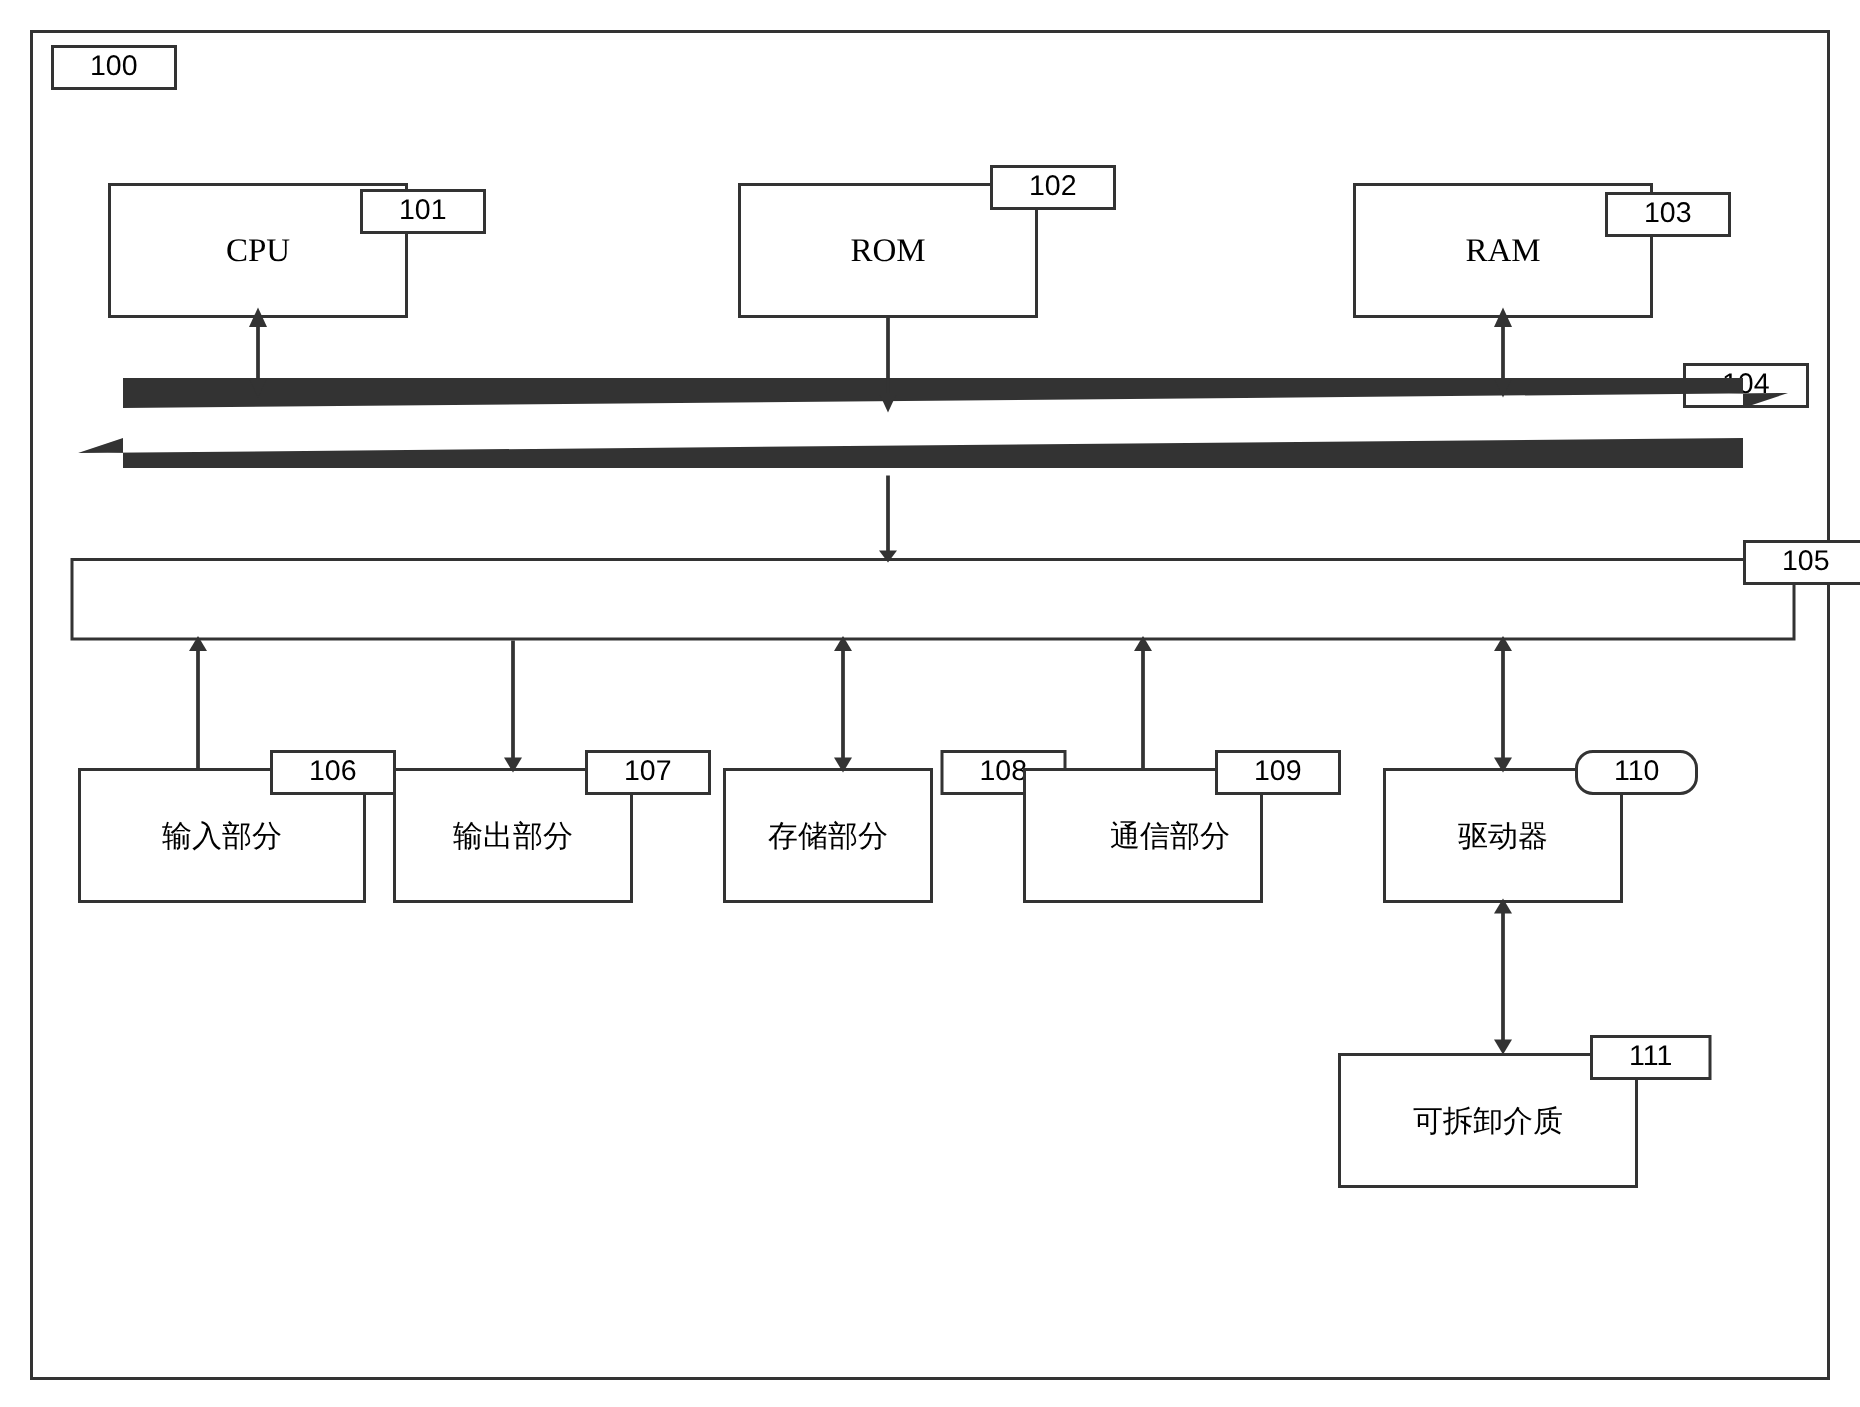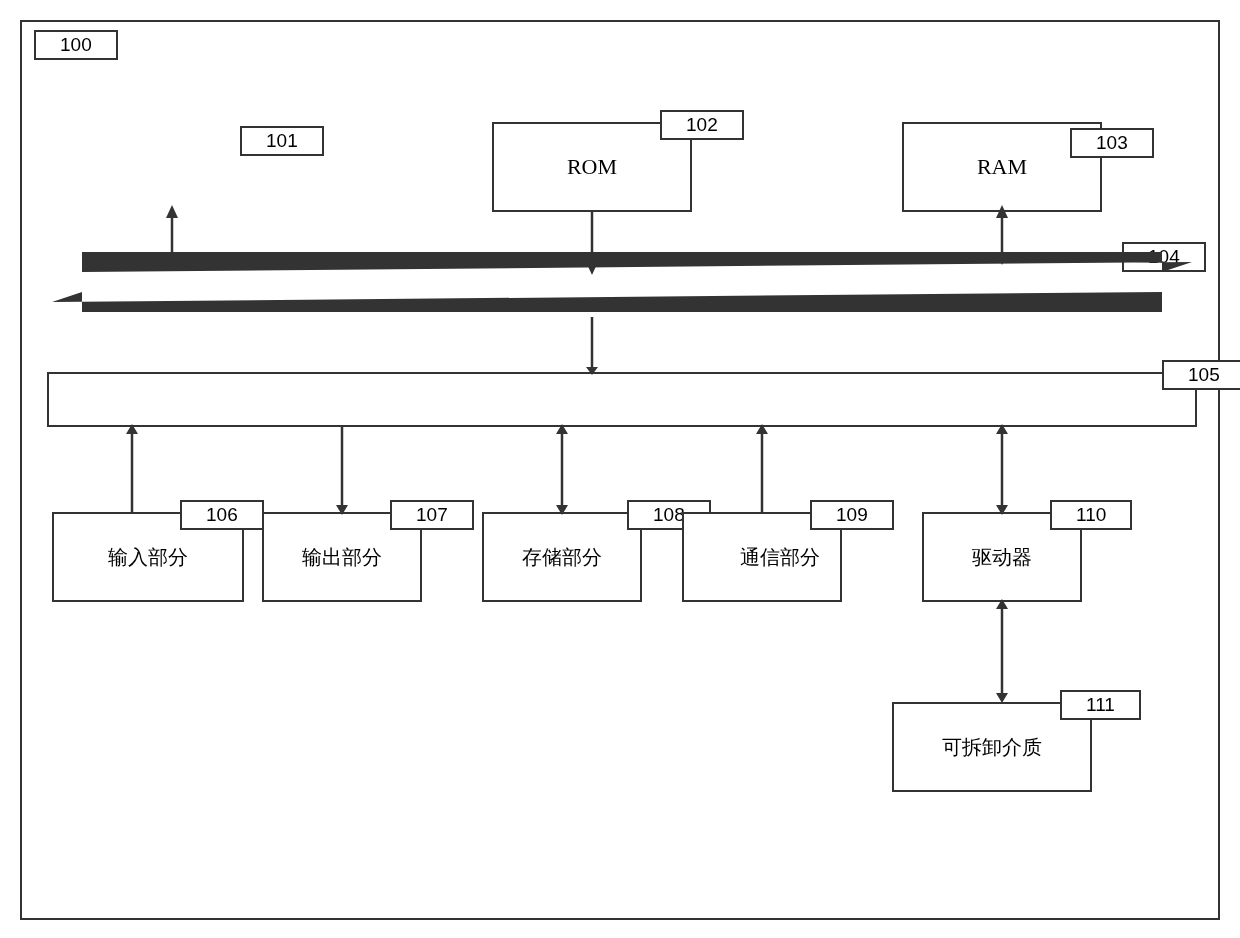--- a/index.html
+++ b/index.html
@@ -103,41 +103,41 @@
       top: 490px;
       left: 240px;
       width: 160px;
       height: 90px;
     }
     .label-107 { top: 478px; left: 368px; }
 
     .box-storage {
       top: 490px;
       left: 460px;
-      width: 160px;
+      width: 140px;
       height: 90px;
     }
     .label-108 { top: 478px; left: 605px; }
 
     .box-comm {
       top: 490px;
       left: 660px;
       width: 160px;
       height: 90px;
       padding-left: 36px;
     }
     .label-109 { top: 478px; left: 788px; }
 
     .box-driver {
       top: 490px;
       left: 900px;
       width: 160px;
       height: 90px;
     }
-    .label-110 { top: 478px; left: 1028px; }
+    .label-110 { top: 478px; left: 1028px; border-radius: 12px; }
 
     
     .box-removable {
       top: 680px;
       left: 870px;
       width: 200px;
       height: 90px;
     }
     .label-111 { top: 668px; left: 1038px; }
 
@@ -156,20 +156,23 @@
       font-size: 20px;
     }
   </style>
 </head>
 <body>
 
 <div class="diagram-container">
 
   <div class="ref-label label-100">100</div>
 
+  <div class="comp-box box-cpu">
+    <span>CPU</span>
+  </div>
   <div class="ref-label label-101">101</div>
 
   <div class="comp-box box-rom">
     <span>ROM</span>
   </div>
   <div class="ref-label label-102">102</div>
 
   <div class="comp-box box-ram">
     <span>RAM</span>
   </div>

